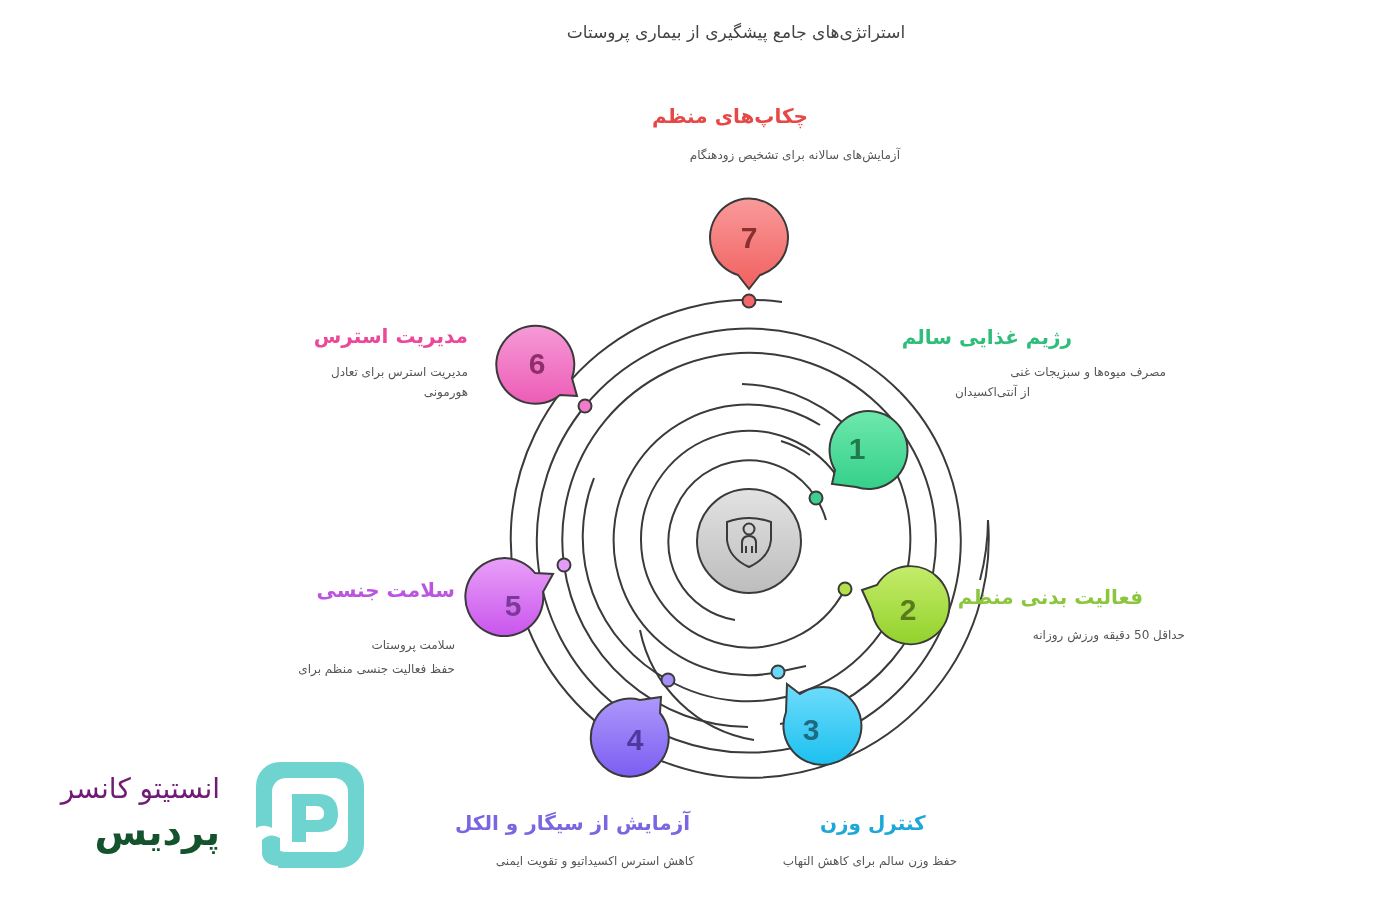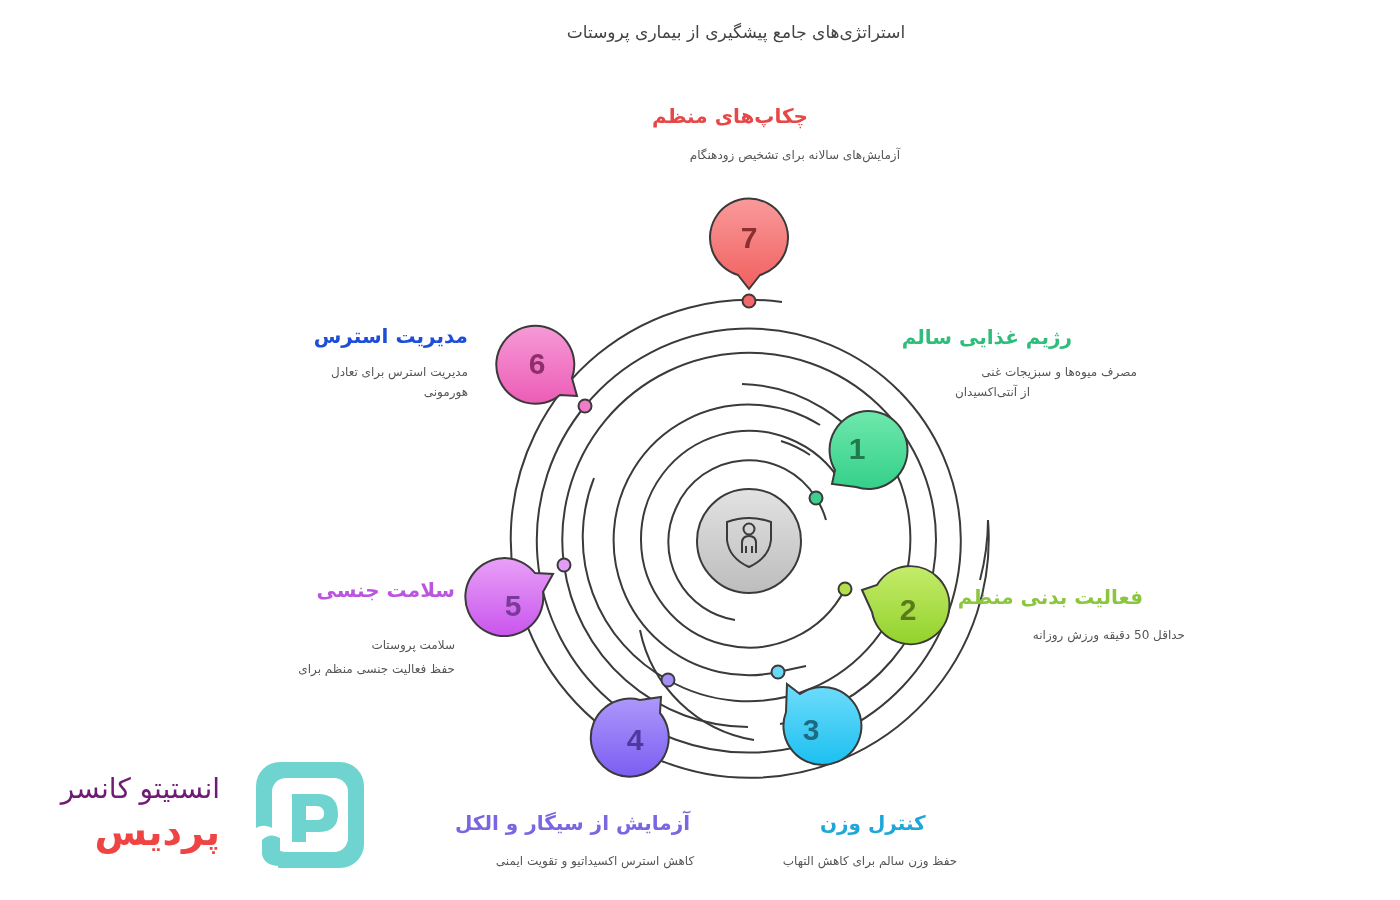--- a/index.html
+++ b/index.html
@@ -6,21 +6,21 @@
   body { width:1400px; height:900px; position:relative; overflow:hidden;
          font-family: "DejaVu Sans", sans-serif; }
   .title { position:absolute; top:22px; left:0; width:1472px; text-align:center;
            font-size:17px; color:#444; direction:rtl; }
   .item-title { position:absolute; font-weight:bold; font-size:20px; direction:rtl; white-space:nowrap; }
   .item-desc { position:absolute; font-size:12px; color:#555; direction:rtl; line-height:20px; }
   svg.diagram { position:absolute; left:0; top:0; }
   .balloon-num { font-family: "Liberation Sans", sans-serif; font-weight:bold; font-size:30px; }
   .logo { position:absolute; left:40px; top:758px; width:340px; height:120px; }
   .logo-text1 { position:absolute; right:160px; top:14px; font-size:28px; color:#701a75; direction:rtl; white-space:nowrap; }
-  .logo-text2 { position:absolute; right:160px; top:52px; font-size:38px; font-weight:bold; color:#ef4444; direction:rtl; white-space:nowrap; letter-spacing:2px; }
+  .logo-text2 { position:absolute; right:160px; top:52px; font-size:38px; font-weight:bold; color:#14532d; direction:rtl; white-space:nowrap; letter-spacing:2px; }
 </style>
 </head>
 <body>
 
 <div class="title">استراتژی‌های جامع پیشگیری از بیماری پروستات</div>
 
 <svg class="diagram" width="1400" height="900" viewBox="0 0 1400 900">
   <defs>
     <linearGradient id="gCenter" x1="0" y1="0" x2="0" y2="1">
       <stop offset="0" stop-color="#e2e2e2"></stop>
@@ -134,37 +134,37 @@
     <text x="513" y="616" fill="#7a3a9a">5</text>
     <text x="537" y="374" fill="#8e2f6b">6</text>
     <text x="749" y="248" fill="#8a2f2f">7</text>
   </g>
 </svg>
 
 <div class="item-title" style="left:690px; top:104px; width:118px; text-align:center; color:#e64848;">چکاپ‌های منظم</div>
 <div class="item-desc" style="left:600px; top:145px; width:300px; text-align:right;">آزمایش‌های سالانه برای تشخیص زودهنگام</div>
 
 <div class="item-title" style="left:950px; top:325px; width:122px; text-align:right; color:#2ebd7a;">رژیم غذایی سالم</div>
-<div class="item-desc" style="left:942px; top:362px; width:195px; text-align:right;">مصرف میوه‌ها و سبزیجات غنی</div>
+<div class="item-desc" style="left:971px; top:362px; width:195px; text-align:right;">مصرف میوه‌ها و سبزیجات غنی</div>
 <div class="item-desc" style="left:930px; top:382px; width:100px; text-align:right;">از آنتی‌اکسیدان</div>
 
 <div class="item-title" style="left:1015px; top:585px; width:128px; text-align:right; color:#8cc63f;">فعالیت بدنی منظم</div>
 <div class="item-desc" style="left:1000px; top:625px; width:185px; text-align:right;">حداقل 50 دقیقه ورزش روزانه</div>
 
 <div class="item-title" style="left:820px; top:811px; width:110px; text-align:left; color:#1ea7d8;">کنترل وزن</div>
 <div class="item-desc" style="left:770px; top:851px; width:200px; text-align:center;">حفظ وزن سالم برای کاهش التهاب</div>
 
 <div class="item-title" style="left:500px; top:811px; width:190px; text-align:center; color:#7a66e0;">آزمایش از سیگار و الکل</div>
 <div class="item-desc" style="left:480px; top:851px; width:230px; text-align:center;">کاهش استرس اکسیداتیو و تقویت ایمنی</div>
 
 <div class="item-title" style="left:340px; top:578px; width:115px; text-align:right; color:#bb55e0;">سلامت جنسی</div>
 <div class="item-desc" style="left:280px; top:615px; width:175px; text-align:right;margin-top:44px;">حفظ فعالیت جنسی منظم برای</div>
 <div class="item-desc" style="left:280px; top:635px; width:175px; text-align:right;">سلامت پروستات</div>
 
-<div class="item-title" style="left:340px; top:324px; width:128px; text-align:right; color:#1d4ed8;">مدیریت استرس</div>
+<div class="item-title" style="left:340px; top:324px; width:128px; text-align:right; color:#ec4899;">مدیریت استرس</div>
 <div class="item-desc" style="left:300px; top:362px; width:168px; text-align:right;">مدیریت استرس برای تعادل</div>
 <div class="item-desc" style="left:300px; top:382px; width:168px; text-align:right;">هورمونی</div>
 
 <div class="logo">
   <div class="logo-text1">انستیتو کانسر</div>
   <div class="logo-text2">پردیس</div>
   <svg style="position:absolute; left:212px; top:0px;" width="116" height="114" viewBox="0 0 116 114">
     <rect x="4" y="4" width="108" height="106" rx="24" fill="#6fd4cf"></rect>
     <rect x="20" y="20" width="76" height="74" rx="14" fill="#ffffff"></rect>
     <path d="M 40 84 L 40 36 L 66 36 Q 86 36 86 56 Q 86 74 66 74 L 54 74 L 54 84 Z" fill="#6fd4cf"></path>

